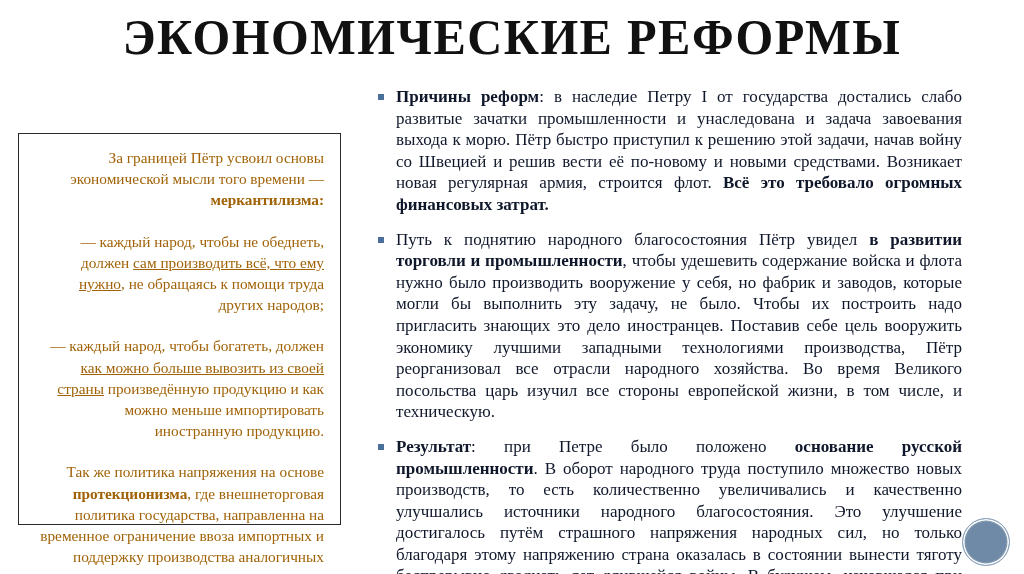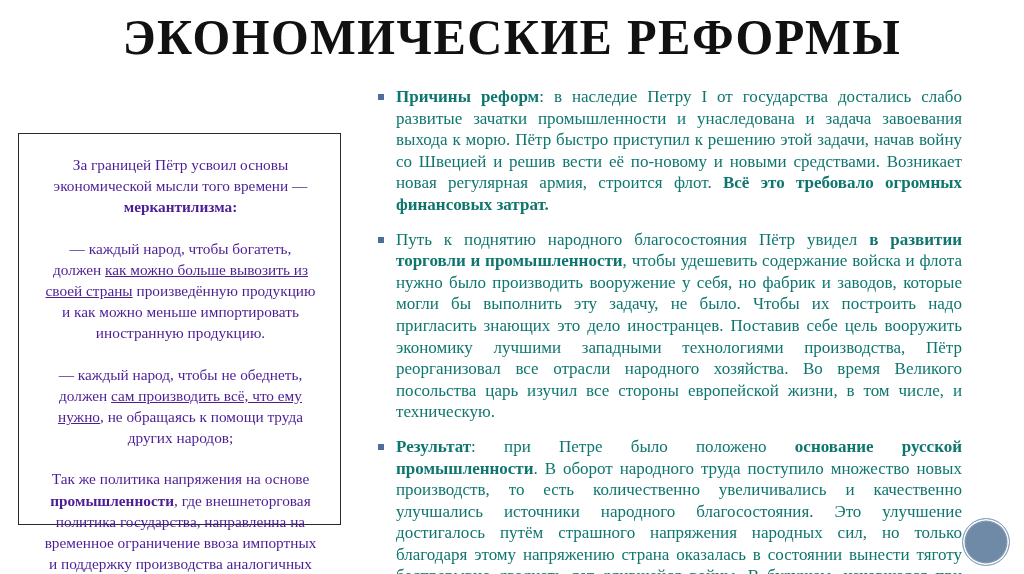--- a/index.html
+++ b/index.html
@@ -43,25 +43,25 @@
     left: 18px;
     top: 133px;
     width: 323px;
     height: 392px;
     box-sizing: border-box;
     border: 1.6px solid #2b2b2b;
     padding: 9px 12px 8px 14px;
     background: #ffffff;
   }
   .left-box p {
-    margin: 11px;
+    margin: 4px;
     font-size: 15.3px;
     line-height: 21.2px;
-    color: #4c1d95;
-    text-align: center;
+    color: #a16207;
+    text-align: right;
   }
   .left-box p.spaced {
     margin-top: 20px;
   }
   .left-box b {
     font-weight: bold;
   }
   .left-box u {
     text-decoration: underline;
     text-underline-offset: 1px;
@@ -88,21 +88,21 @@
     top: 8px;
     width: 6px;
     height: 6px;
     background: #4a6f9b;
   }
   .bullet-text {
     font-size: 17px;
     line-height: 21.6px;
     text-align: justify;
     text-justify: inter-word;
-    color: #0f766e;
+    color: #0f172a;
     hyphens: none;
   }
   .bullet-text b {
     font-weight: bold;
   }
 
   
   .corner-badge {
     position: absolute;
     left: 962px;
@@ -135,29 +135,29 @@
 
 <div class="slide-title">ЭКОНОМИЧЕСКИЕ РЕФОРМЫ</div>
 
 <div class="left-box">
 
   <p>
     <span>За границей Пётр усвоил основы экономической мысли того времени — </span><b>меркантилизма:</b>
   </p>
 
   <p class="spaced">
+    <span>— каждый народ, чтобы не обеднеть, должен </span><u>сам производить всё, что ему нужно</u><span>, не обращаясь к помощи труда других народов;</span>
+  </p>
+
+  <p class="spaced">
     <span>— каждый народ, чтобы богатеть, должен </span><u>как можно больше вывозить из своей страны</u><span> произведённую продукцию и как можно меньше импортировать иностранную продукцию.</span>
   </p>
 
   <p class="spaced">
-    <span>— каждый народ, чтобы не обеднеть, должен </span><u>сам производить всё, что ему нужно</u><span>, не обращаясь к помощи труда других народов;</span>
-  </p>
-
-  <p class="spaced">
-    <span>Так же политика напряжения на основе </span><b>промышленности</b><span>, где внешнеторговая политика государства, направленна на временное ограничение ввоза импортных и поддержку производства аналогичных внутренних товаров и услуг.</span>
+    <span>Так же политика напряжения на основе </span><b>протекционизма</b><span>, где внешнеторговая политика государства, направленна на временное ограничение ввоза импортных и поддержку производства аналогичных внутренних товаров и услуг.</span>
   </p>
 
 </div>
 
 <div class="right-col">
 
   <div class="bullet-item">
     <span class="bullet-marker"></span>
     <div class="bullet-text"><b>Причины реформ</b><span>: в наследие Петру I от государства достались слабо развитые зачатки промышленности и унаследована и задача завоевания выхода к морю. Пётр быстро приступил к решению этой задачи, начав войну со Швецией и решив вести её по-новому и новыми средствами. Возникает новая регулярная армия, строится флот. </span><b>Всё это требовало огромных финансовых затрат.</b><span></span></div>
   </div>

